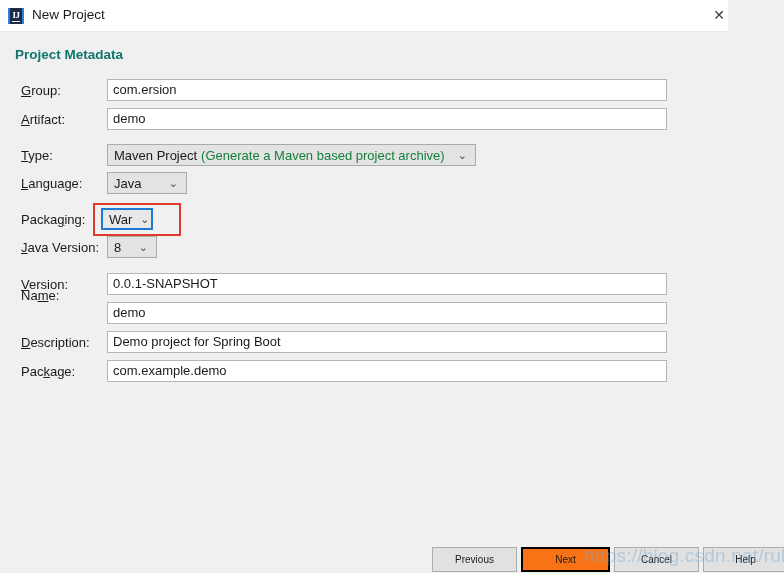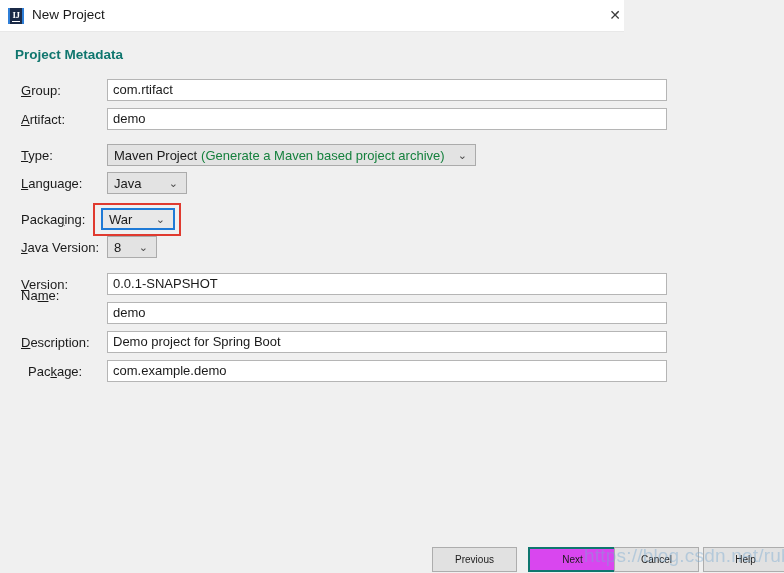--- a/index.html
+++ b/index.html
@@ -19,21 +19,21 @@
     position: relative;
     width: 784px;
     height: 573px;
     background: #f0f0f0;
   }
 
   
   #titlebar {
     position: absolute;
     left: 0; top: 0;
-    width: 624px; height: 32px;
+    width: 728px; height: 32px;
     background: #ffffff;
     border-bottom: 1px solid #e8e8e8;
     box-sizing: border-box;
   }
   #app-icon {
     position: absolute;
     left: 8px; top: 8px;
     width: 16px; height: 16px;
     background: #1b2a47;
     border-left: 2px solid #2f7fd8;
@@ -169,23 +169,22 @@
     font-family: "Liberation Sans", sans-serif;
     font-size: 10px;
     color: #1a1a1a;
     display: flex;
     align-items: center;
     justify-content: center;
     cursor: pointer;
     white-space: nowrap;
   }
   .dlg-button.default {
-    border: 2px solid #0f766e;
-    background: #d946ef;
-    margin-left: 7px;
+    border: 2px solid #000000;
+    background: #f97316;
   }
 
   
   #watermark {
     position: absolute;
     left: 584px; top: 545px;
     font-size: 19px;
     font-family: "Liberation Sans", sans-serif;
     color: rgba(120, 170, 210, 0.42);
     white-space: nowrap;
@@ -205,21 +204,21 @@
     </div>
     <div id="title-text">New Project</div>
     <div id="close-button">✕</div>
   </div>
 
   <div id="section-heading">Project Metadata</div>
 
   <div class="form-label" style="left:21px; top:83px;">
     <u>G</u><span>roup:</span>
   </div>
-  <div class="text-input" style="top:79px; width:560px;">com.rtifact</div>
+  <div class="text-input" style="top:79px; width:560px;">com.ersion</div>
 
   <div class="form-label" style="left:21px; top:112px;">
     <u>A</u><span>rtifact:</span>
   </div>
   <div class="text-input" style="top:108px; width:560px;">demo</div>
 
   <div class="form-label" style="left:21px; top:148px;text-align:center;">
     <u>T</u><span>ype:</span>
   </div>
   <div class="combo" style="left:107px; top:144px; width:369px;">
@@ -232,21 +231,21 @@
     <u>L</u><span>anguage:</span>
   </div>
   <div class="combo" style="left:107px; top:172px; width:80px;">
     <span class="combo-value">Java</span>
     <span class="chev">⌄</span>
   </div>
 
   <div class="form-label" style="left:21px; top:212px;">
     <span>Packa</span><u>g</u><span>ing:</span>
   </div>
-  <div class="combo focused" style="left:101px; top:208px; width:74px;align-items:center;">
+  <div class="combo focused" style="left:101px; top:208px; width:52px;align-items:center;">
     <span class="combo-value">War</span>
     <span class="chev">⌄</span>
   </div>
   <div id="packaging-annotation"></div>
 
   <div class="form-label" style="left:21px; top:240px;">
     <u>J</u><span>ava Version:</span>
   </div>
   <div class="combo" style="left:107px; top:236px; width:50px;">
     <span class="combo-value">8</span>
@@ -261,21 +260,21 @@
   <div class="form-label" style="left:21px; top:288px;">
     <span>Na</span><u>m</u><span>e:</span>
   </div>
   <div class="text-input" style="top:302px; width:560px;">demo</div>
 
   <div class="form-label" style="left:21px; top:335px;">
     <u>D</u><span>escription:</span>
   </div>
   <div class="text-input" style="top:331px; width:560px;">Demo project for Spring Boot</div>
 
-  <div class="form-label" style="left:28px; top:364px;">
+  <div class="form-label" style="left:21px; top:364px;">
     <span>Pac</span><u>k</u><span>age:</span>
   </div>
   <div class="text-input" style="top:360px; width:560px;">com.example.demo</div>
 
   <div class="dlg-button" style="left:432px; width:85px;">Previous</div>
   <div class="dlg-button default" style="left:521px; width:89px;">Next</div>
   <div class="dlg-button" style="left:614px; width:85px;">Cancel</div>
   <div class="dlg-button" style="left:703px; width:85px;">Help</div>
 
   <div id="watermark">https://blog.csdn.net/rubulai</div>

